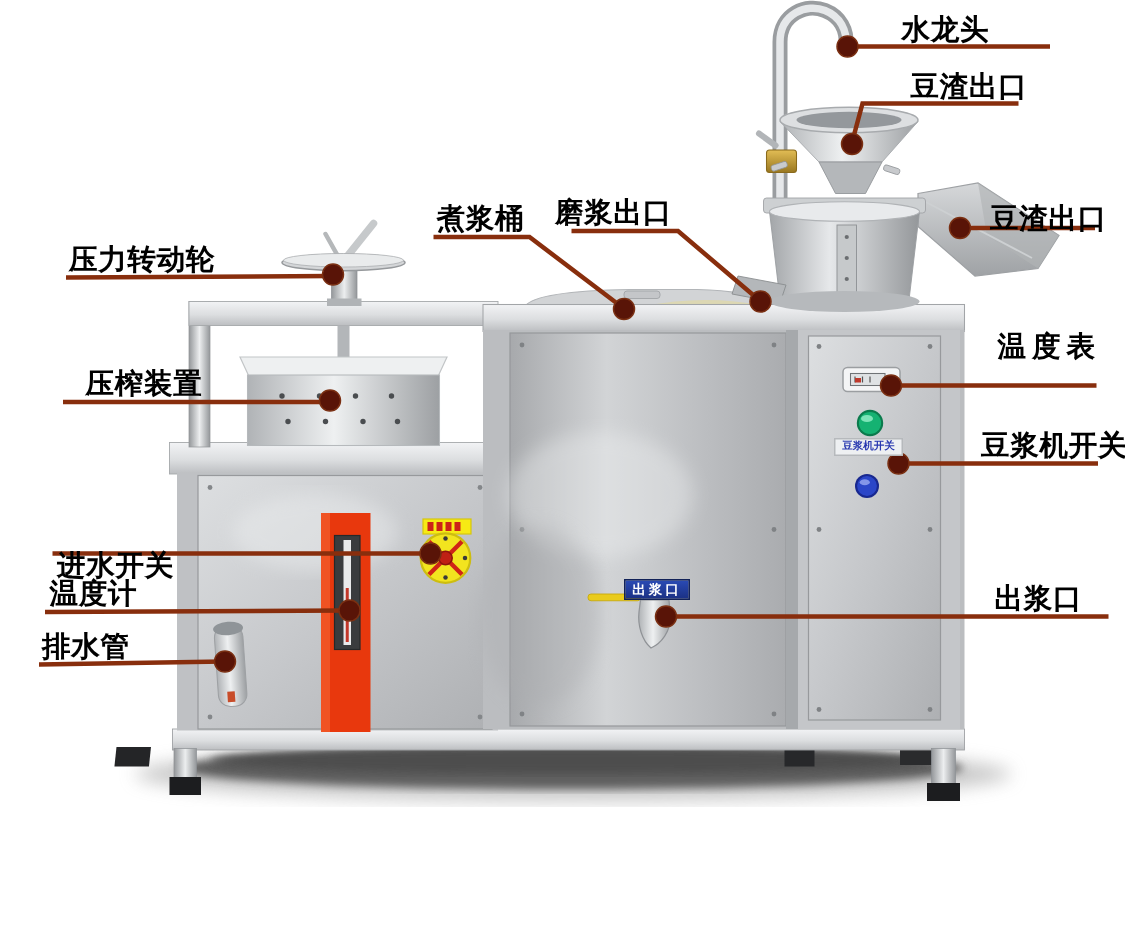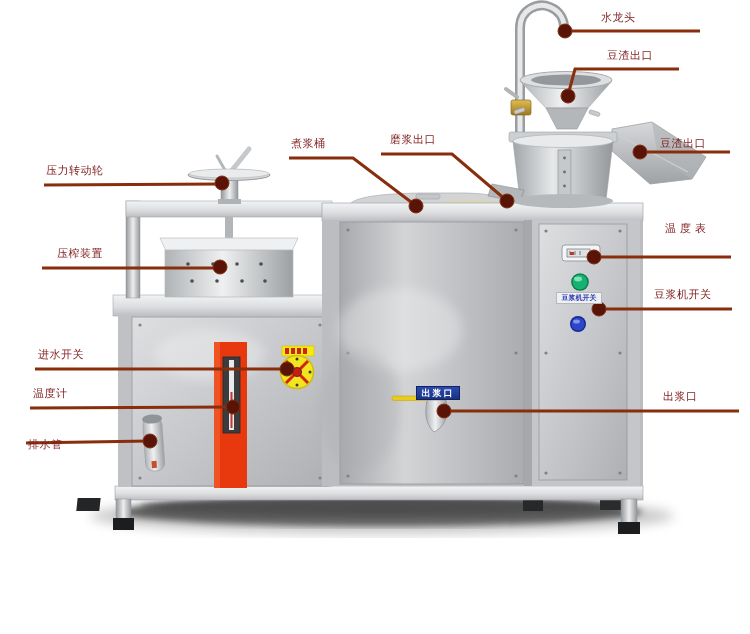--- a/index.html
+++ b/index.html
@@ -1,20 +1,20 @@
 <!DOCTYPE html>
 <html><head>
 <meta charset="utf-8">
 <style>
   html,body{margin:0;padding:0;background:#ffffff;}
   #stage{position:relative;width:750px;height:634px;background:#ffffff;overflow:hidden;
          font-family:"Liberation Sans",sans-serif;}
   #machine-svg{position:absolute;left:0;top:0;}
-  .callout{position:absolute;font-weight:400;font-size:11px;letter-spacing:.5px;
-           color:#7f1d1d;white-space:nowrap;line-height:1.1;}
+  .callout{position:absolute;font-weight:700;font-size:19px;letter-spacing:.5px;
+           color:#000000;white-space:nowrap;line-height:1.1;}
   .callout.sp{letter-spacing:4px;}
   .plate-blue{position:absolute;left:416px;top:386px;width:44px;height:14px;
               background:linear-gradient(#2a4ab4,#1b3185);border:1px solid #122258;
               color:#fff;font-weight:700;font-size:9px;line-height:13px;text-align:center;
               letter-spacing:2px;box-sizing:border-box;}
   .switch-label{position:absolute;left:556px;top:292px;width:46px;height:12px;
               background:#eef0f2;border:1px solid #b6b9bc;color:#2a3ab0;
               font-weight:700;font-size:7px;line-height:10px;text-align:center;
               box-sizing:border-box;letter-spacing:0;}
 </style>
@@ -270,27 +270,27 @@
     <circle cx="150" cy="441" r="7"></circle>
         <circle cx="594" cy="257" r="7"></circle>
         <circle cx="599" cy="309" r="7"></circle>
     <circle cx="444" cy="411" r="7"></circle>
   </g>
 </svg>
 
 <div class="callout" style="left:601px;top:11px">水龙头</div>
 <div class="callout" style="left:607px;top:49px">豆渣出口</div>
 <div class="callout" style="left:660px;top:137px">豆渣出口</div>
-<div class="callout" style="left:390px;top:133px">磨浆出口</div>
+<div class="callout" style="left:370px;top:133px">磨浆出口</div>
 <div class="callout" style="left:291px;top:137px">煮浆桶</div>
 <div class="callout" style="left:46px;top:164px">压力转动轮</div>
 <div class="callout" style="left:57px;top:247px">压榨装置</div>
-<div class="callout" style="left:38px;top:348px">进水开关</div>
+<div class="callout" style="left:38px;top:368px">进水开关</div>
 <div class="callout" style="left:33px;top:387px">温度计</div>
-<div class="callout" style="left:28px;top:438px">排水管</div>
+<div class="callout" style="left:28px;top:422px">排水管</div>
 <div class="callout sp" style="left:665px;top:222px">温度表</div>
 <div class="callout" style="left:654px;top:288px">豆浆机开关</div>
 <div class="callout" style="left:663px;top:390px">出浆口</div>
 
 <div class="plate-blue">出浆口</div>
 <div class="switch-label">豆浆机开关</div>
 
 </div>
 
 </body></html>

